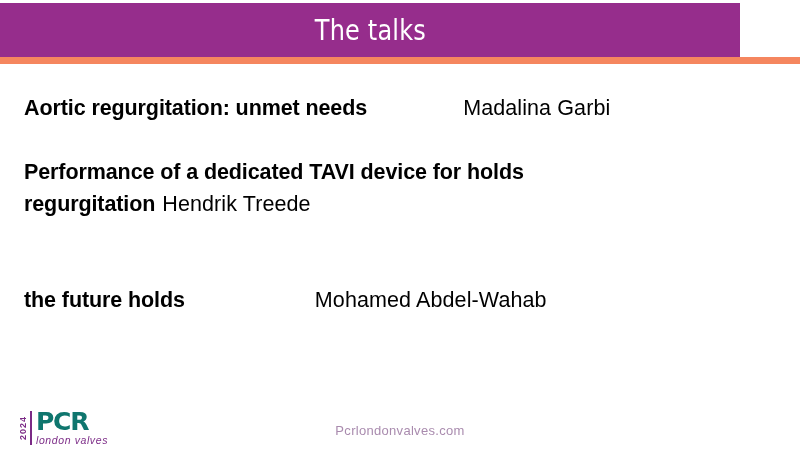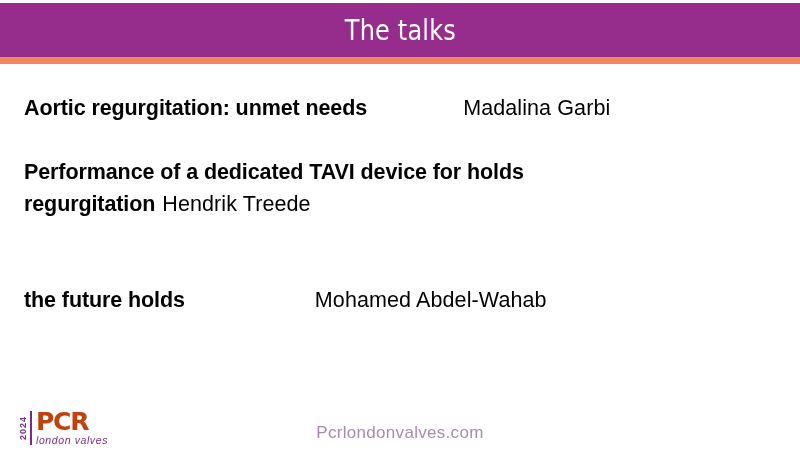--- a/index.html
+++ b/index.html
@@ -13,21 +13,21 @@
     font-family: "Liberation Sans", sans-serif;
     overflow: hidden;
     position: relative;
   }
 
   
   #slide-header {
     position: absolute;
     left: 0;
     top: 3px;
-    width: 800px;
+    width: 740px;
     height: 54px;
     background: #962d8c;
     display: flex;
     align-items: center;
     justify-content: center;
   }
   #slide-title {
     color: #ffffff;
     font-size: 29px;
     font-weight: 400;
@@ -74,21 +74,21 @@
   .gap-small { display: inline-block; width: 7px; }
   .gap-mid { display: inline-block; width: 130px; }
 
   
   #footer-url {
     position: absolute;
     left: 0;
     top: 423px;
     width: 800px;
     text-align: center;
-    font-size: 17px;
+    font-size: 13px;
     color: #a98bae;
     letter-spacing: 0.3px;
   }
 
   
   #pcr-logo {
     position: absolute;
     left: 18px;
     top: 409px;
     height: 38px;
@@ -114,21 +114,21 @@
     margin: 2px 4px 2px 2px;
   }
   #logo-textblock {
     display: flex;
     flex-direction: column;
     justify-content: center;
   }
   #logo-pcr {
     font-size: 25px;
     font-weight: bold;
-    color: #c2410c;
+    color: #0f766e;
     line-height: 0.95;
     letter-spacing: -1.2px;
     font-family: "DejaVu Sans", sans-serif;
   }
   #logo-sub {
     font-size: 10.5px;
     font-style: italic;
     color: #7b2a86;
     letter-spacing: 0.6px;
     line-height: 1.1;

